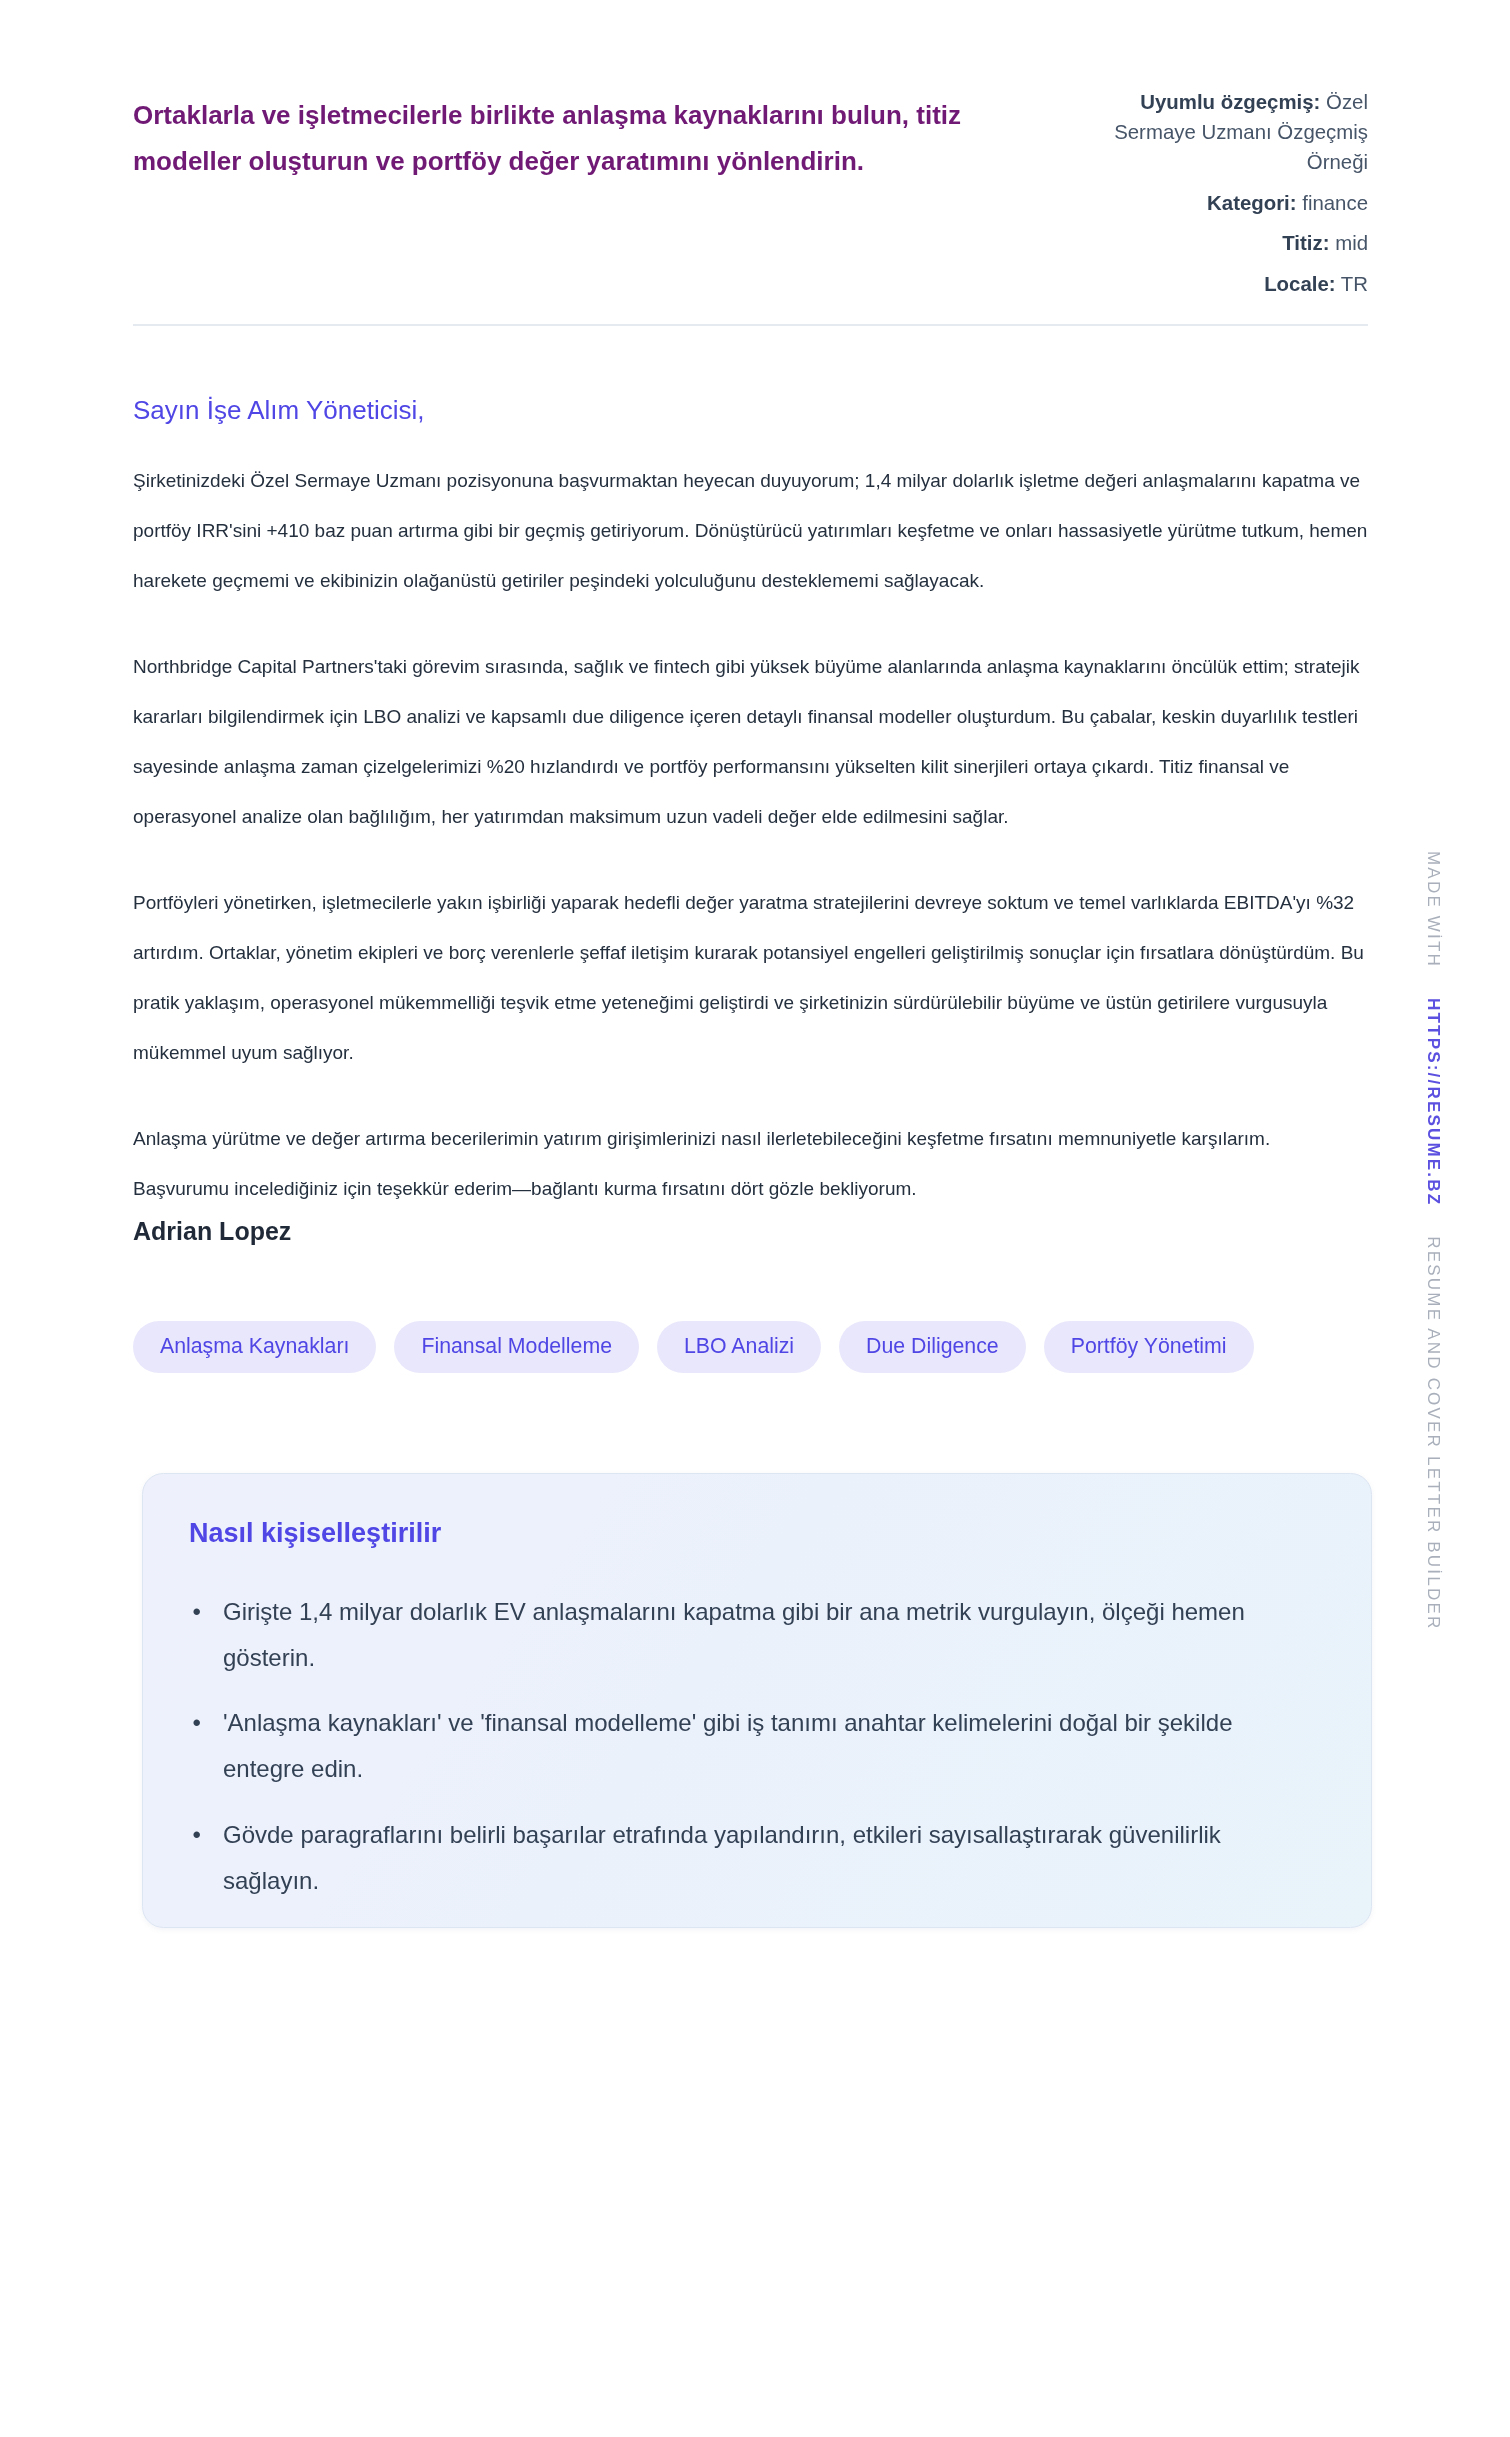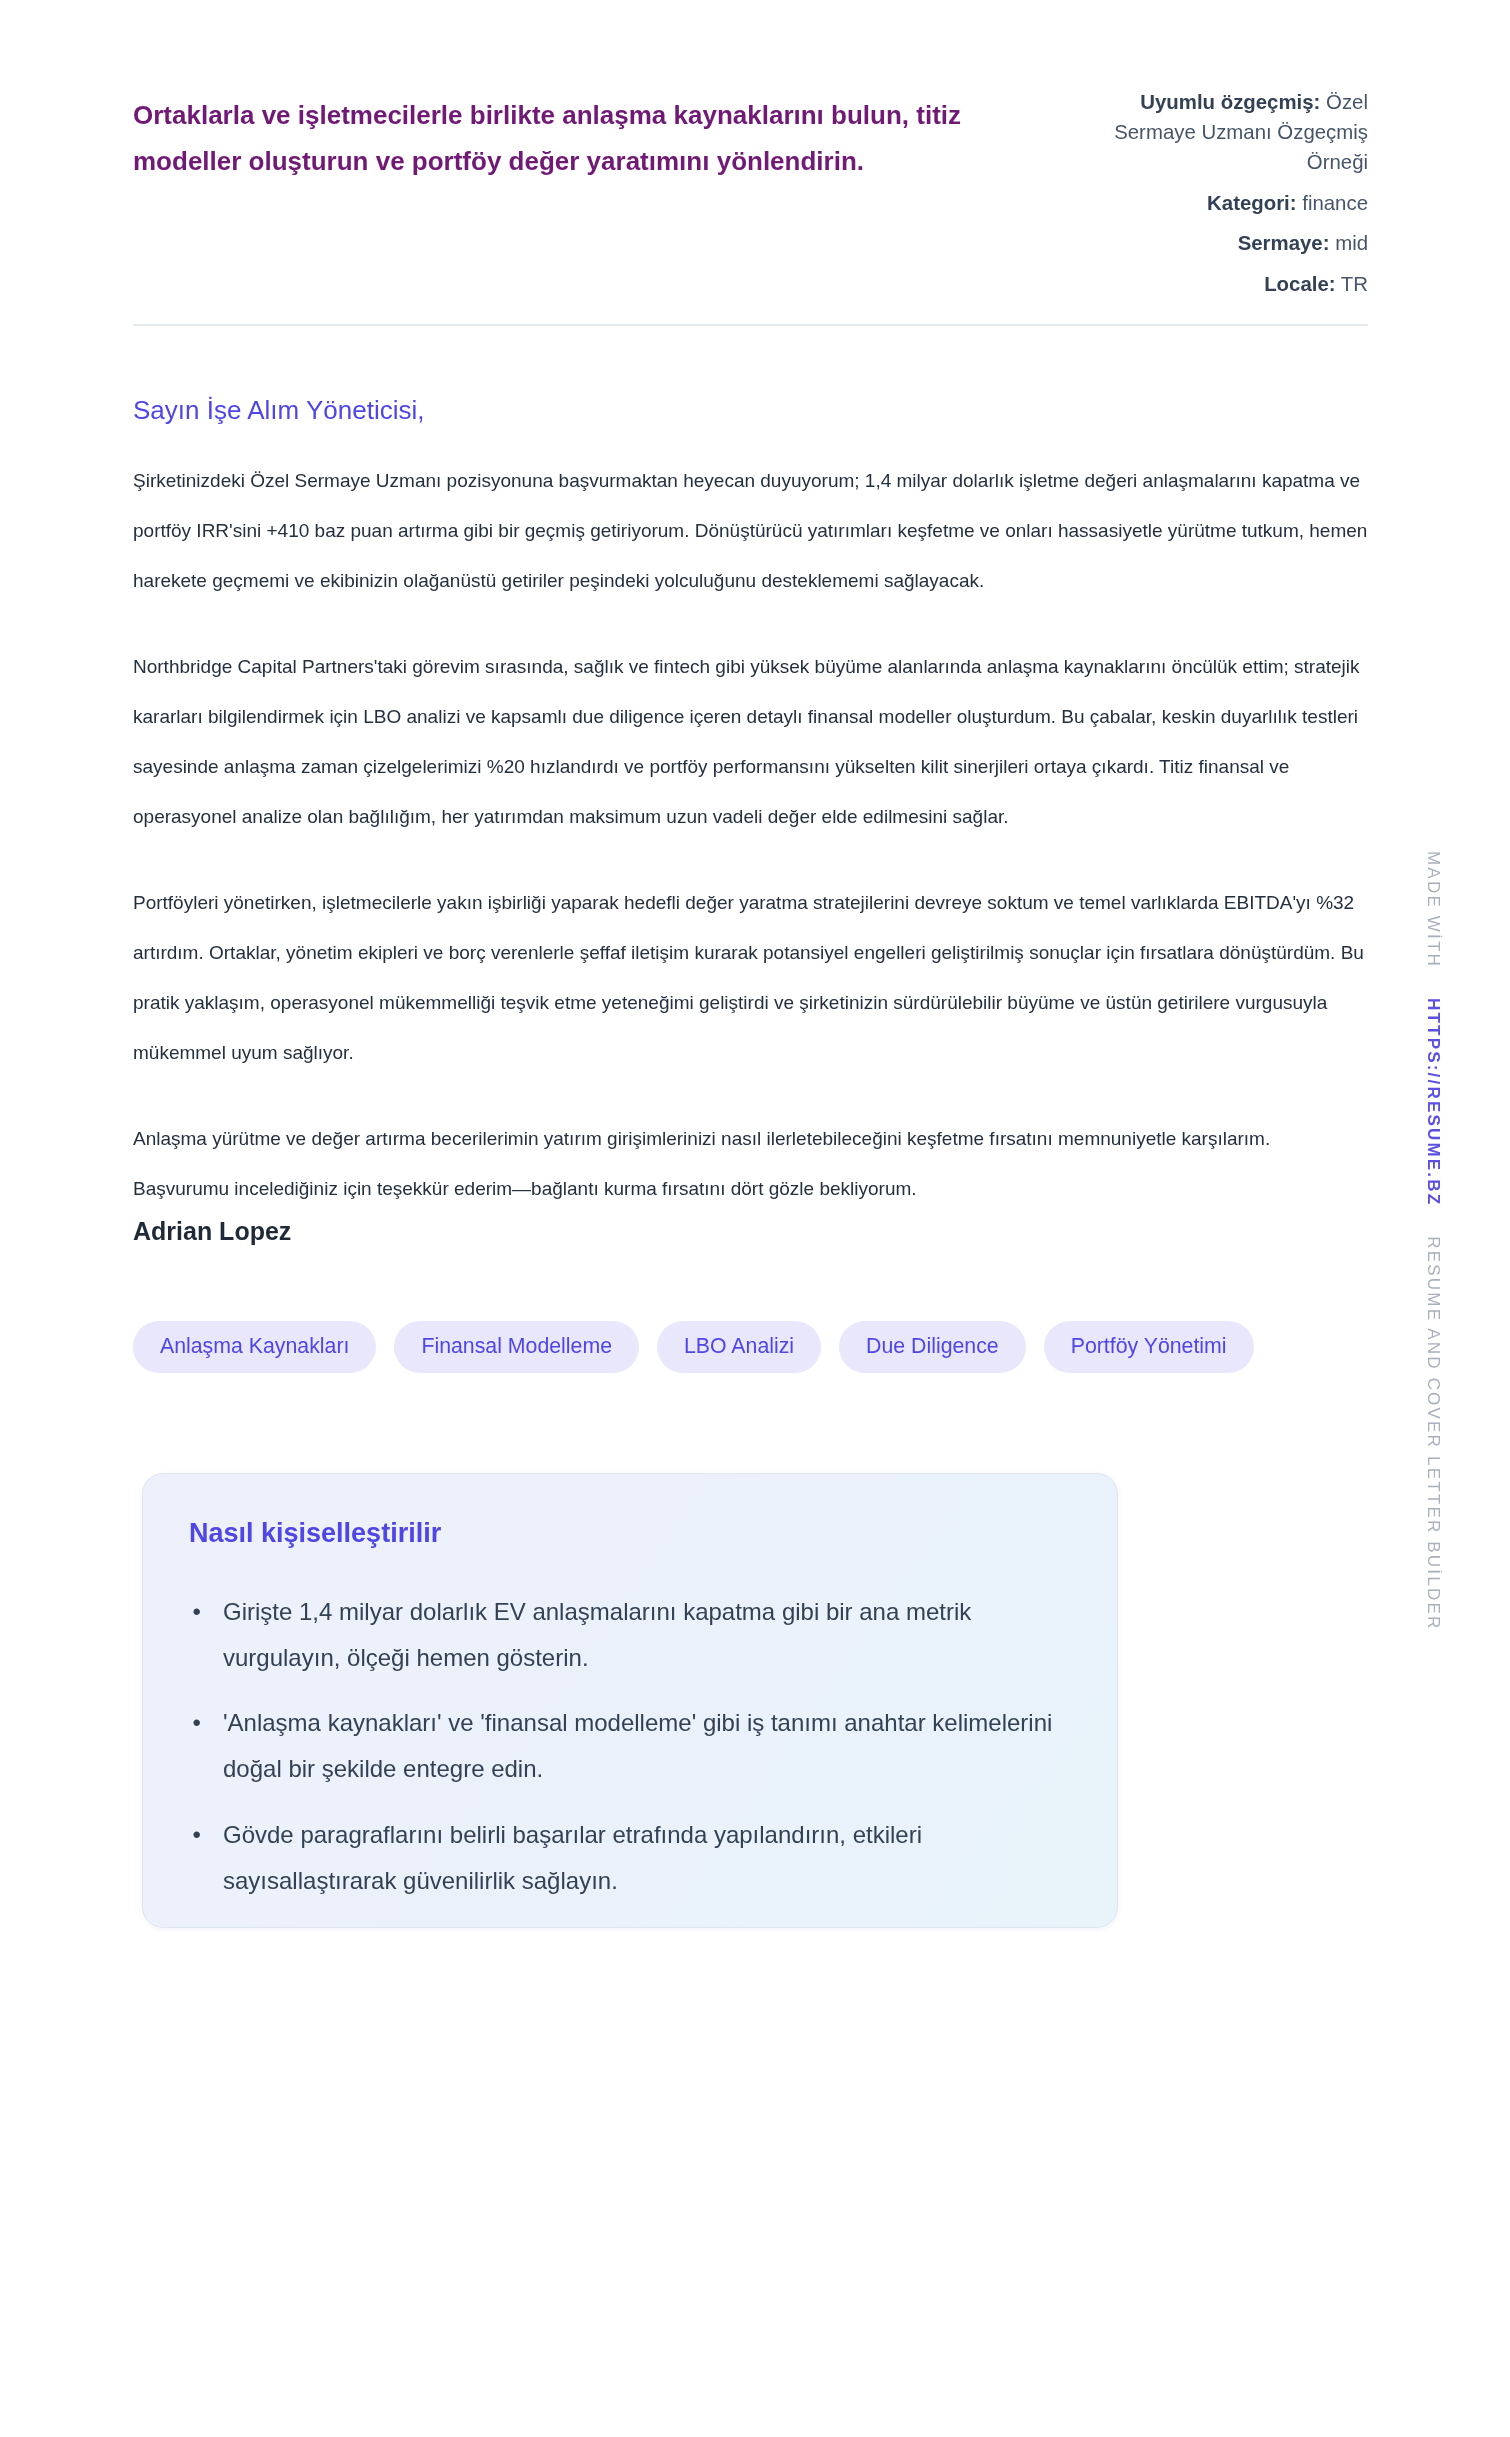--- a/index.html
+++ b/index.html
@@ -94,21 +94,21 @@
     font-weight: 500;
     padding: 14.2px 27px;
     border-radius: 888px;
     white-space: nowrap;
   }
 
   
   .tips {
     margin-top: 100px;
     margin-left: 9px;
-    width: 976px;
+    width: 1230px;
     border: 0.9px solid #DCE5F2;
     border-radius: 21.3px;
     background: linear-gradient(125deg, #EEF1FB 0%, #EBF1FB 45%, #E8F3FA 100%);
     box-shadow: 0 1.8px 5.3px rgba(100, 116, 160, 0.08);
     padding: 41px 46px 23px 46px;
   }
   .tips h2 {
     font-size: 27px;
     line-height: 37px;
     font-weight: 700;
@@ -153,21 +153,21 @@
 <div class="page">
   <div class="content">
 
     <header class="header">
       <div class="header-left">
         <p class="subtitle">Ortaklarla ve işletmecilerle birlikte anlaşma kaynaklarını bulun, titiz modeller oluşturun ve portföy değer yaratımını yönlendirin.</p>
       </div>
       <aside class="meta">
         <div class="meta-row"><strong>Uyumlu özgeçmiş:</strong> <span>Özel Sermaye Uzmanı Özgeçmiş Örneği</span></div>
         <div class="meta-row"><strong>Kategori:</strong> <span>finance</span></div>
-        <div class="meta-row"><strong>Sermaye:</strong> <span>mid</span></div>
+        <div class="meta-row"><strong>Titiz:</strong> <span>mid</span></div>
         <div class="meta-row"><strong>Locale:</strong> <span>TR</span></div>
       </aside>
     </header>
 
     <hr class="divider">
 
     <section class="letter">
       <p class="greeting">Sayın İşe Alım Yöneticisi,</p>
       <p class="para first">Şirketinizdeki Özel Sermaye Uzmanı pozisyonuna başvurmaktan heyecan duyuyorum; 1,4 milyar dolarlık işletme değeri anlaşmalarını kapatma ve portföy IRR'sini +410 baz puan artırma gibi bir geçmiş getiriyorum. Dönüştürücü yatırımları keşfetme ve onları hassasiyetle yürütme tutkum, hemen harekete geçmemi ve ekibinizin olağanüstü getiriler peşindeki yolculuğunu desteklememi sağlayacak.</p>
       <p class="para">Northbridge Capital Partners'taki görevim sırasında, sağlık ve fintech gibi yüksek büyüme alanlarında anlaşma kaynaklarını öncülük ettim; stratejik kararları bilgilendirmek için LBO analizi ve kapsamlı due diligence içeren detaylı finansal modeller oluşturdum. Bu çabalar, keskin duyarlılık testleri sayesinde anlaşma zaman çizelgelerimizi %20 hızlandırdı ve portföy performansını yükselten kilit sinerjileri ortaya çıkardı. Titiz finansal ve operasyonel analize olan bağlılığım, her yatırımdan maksimum uzun vadeli değer elde edilmesini sağlar.</p>

